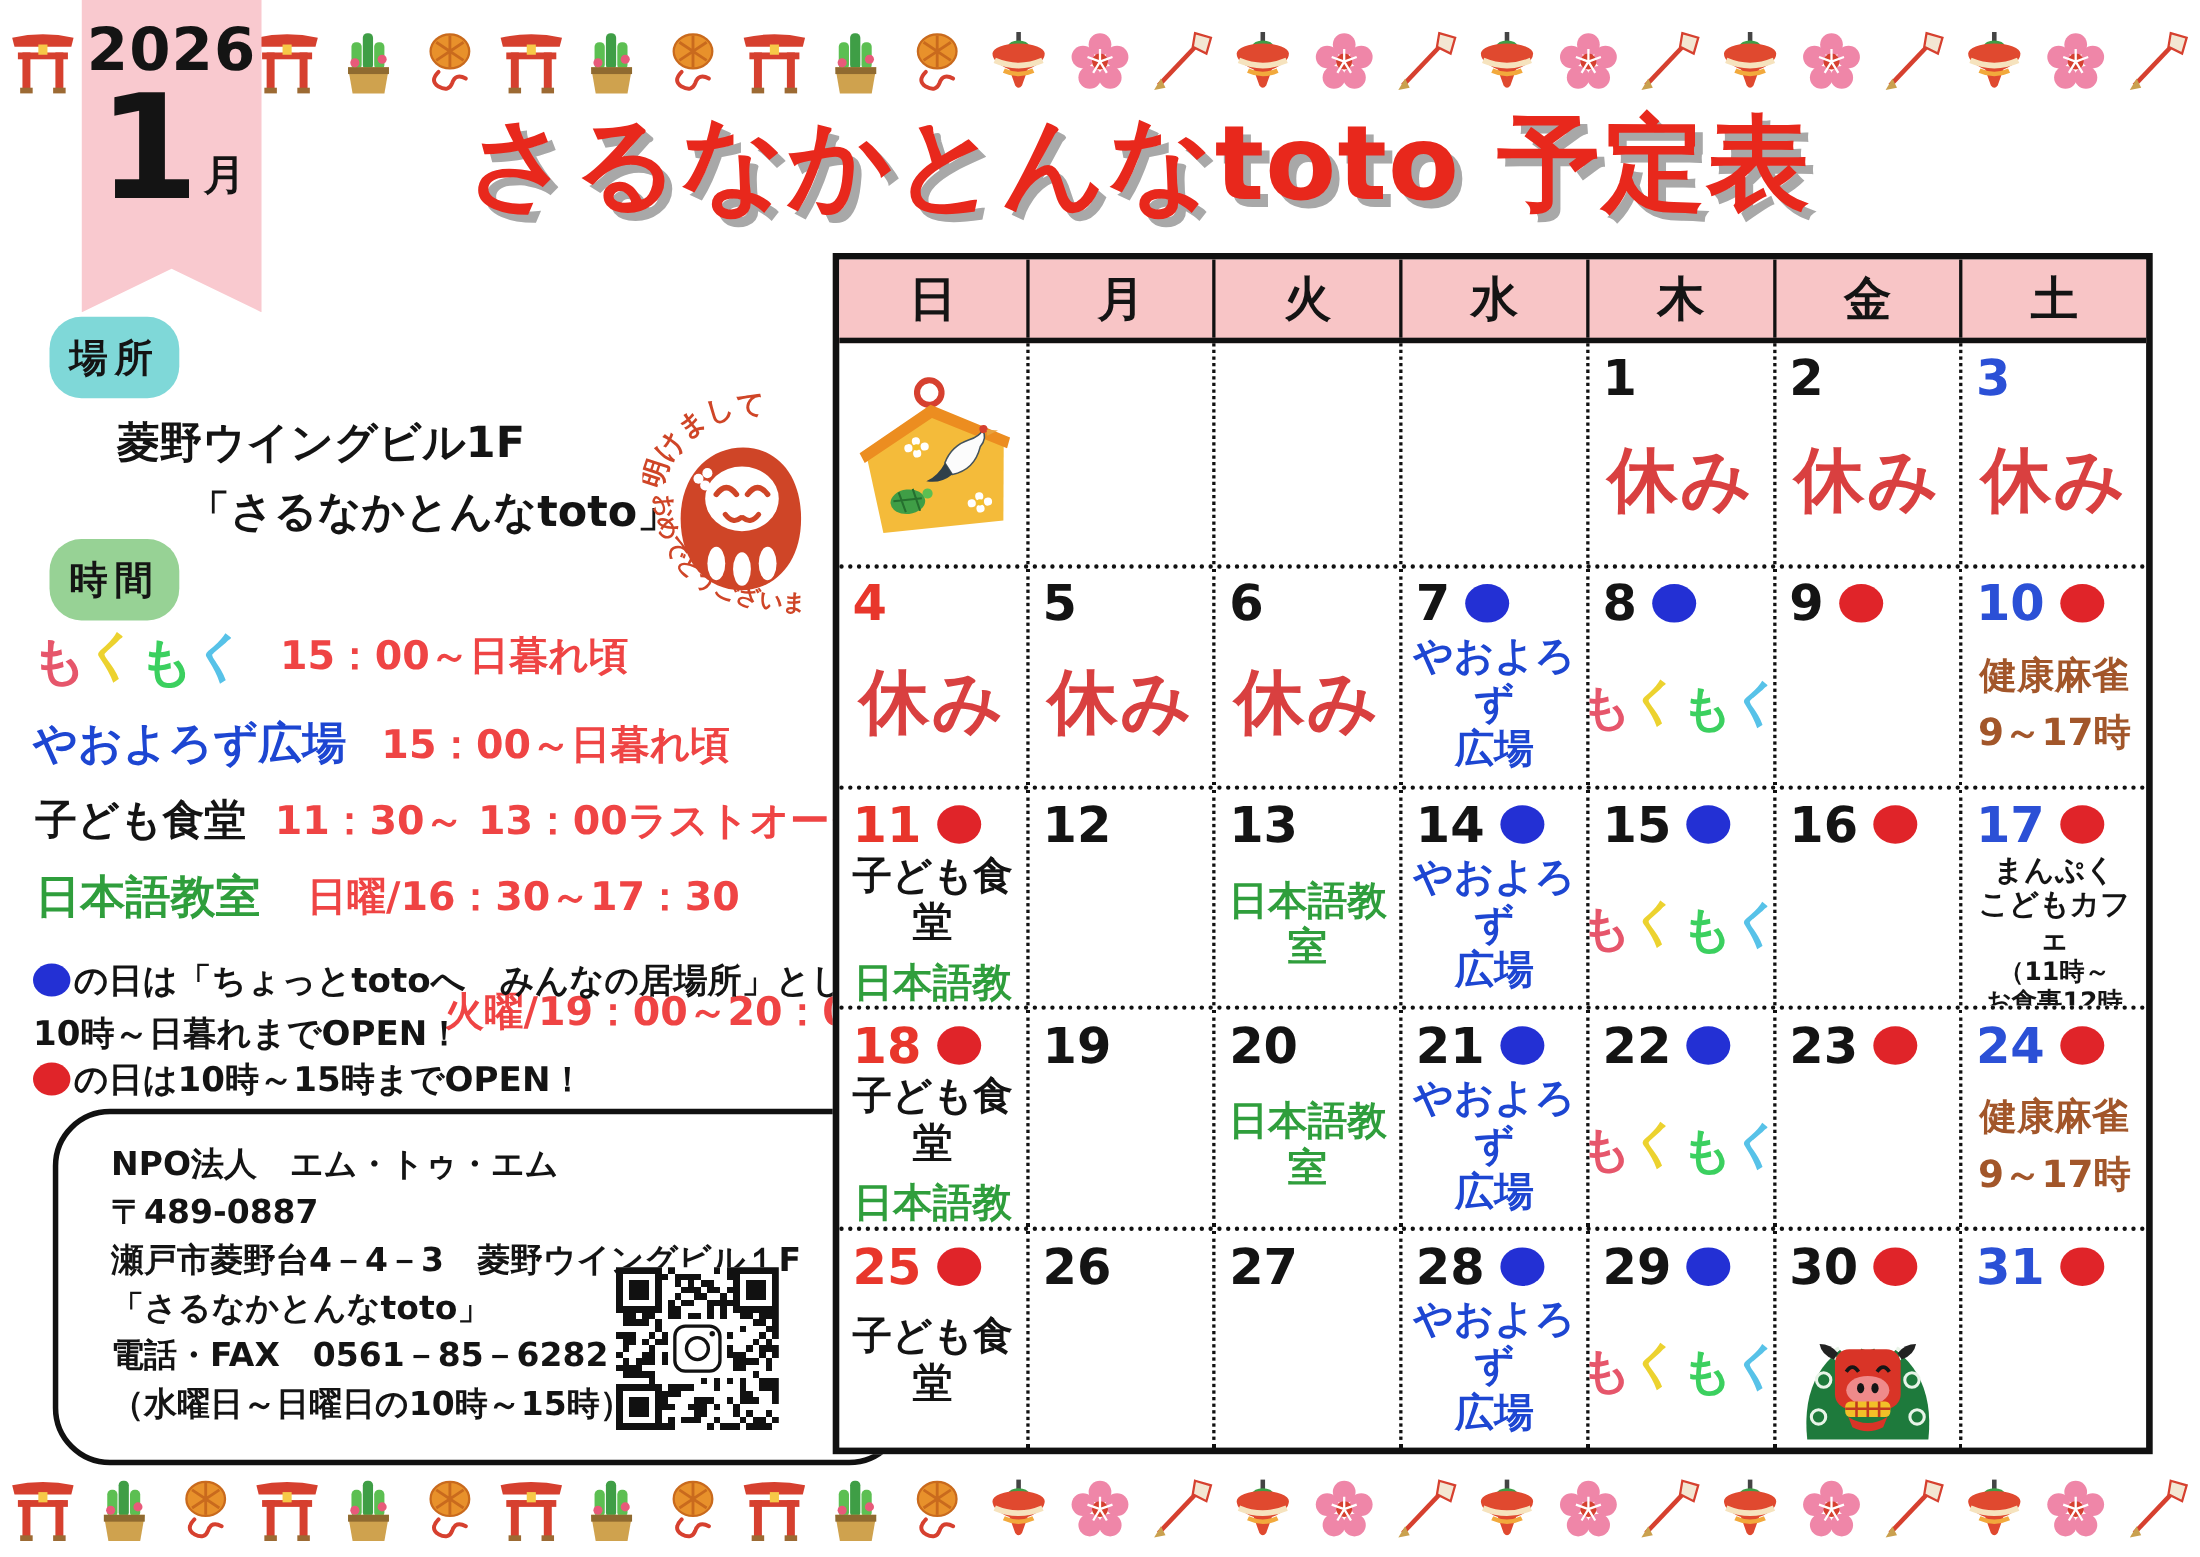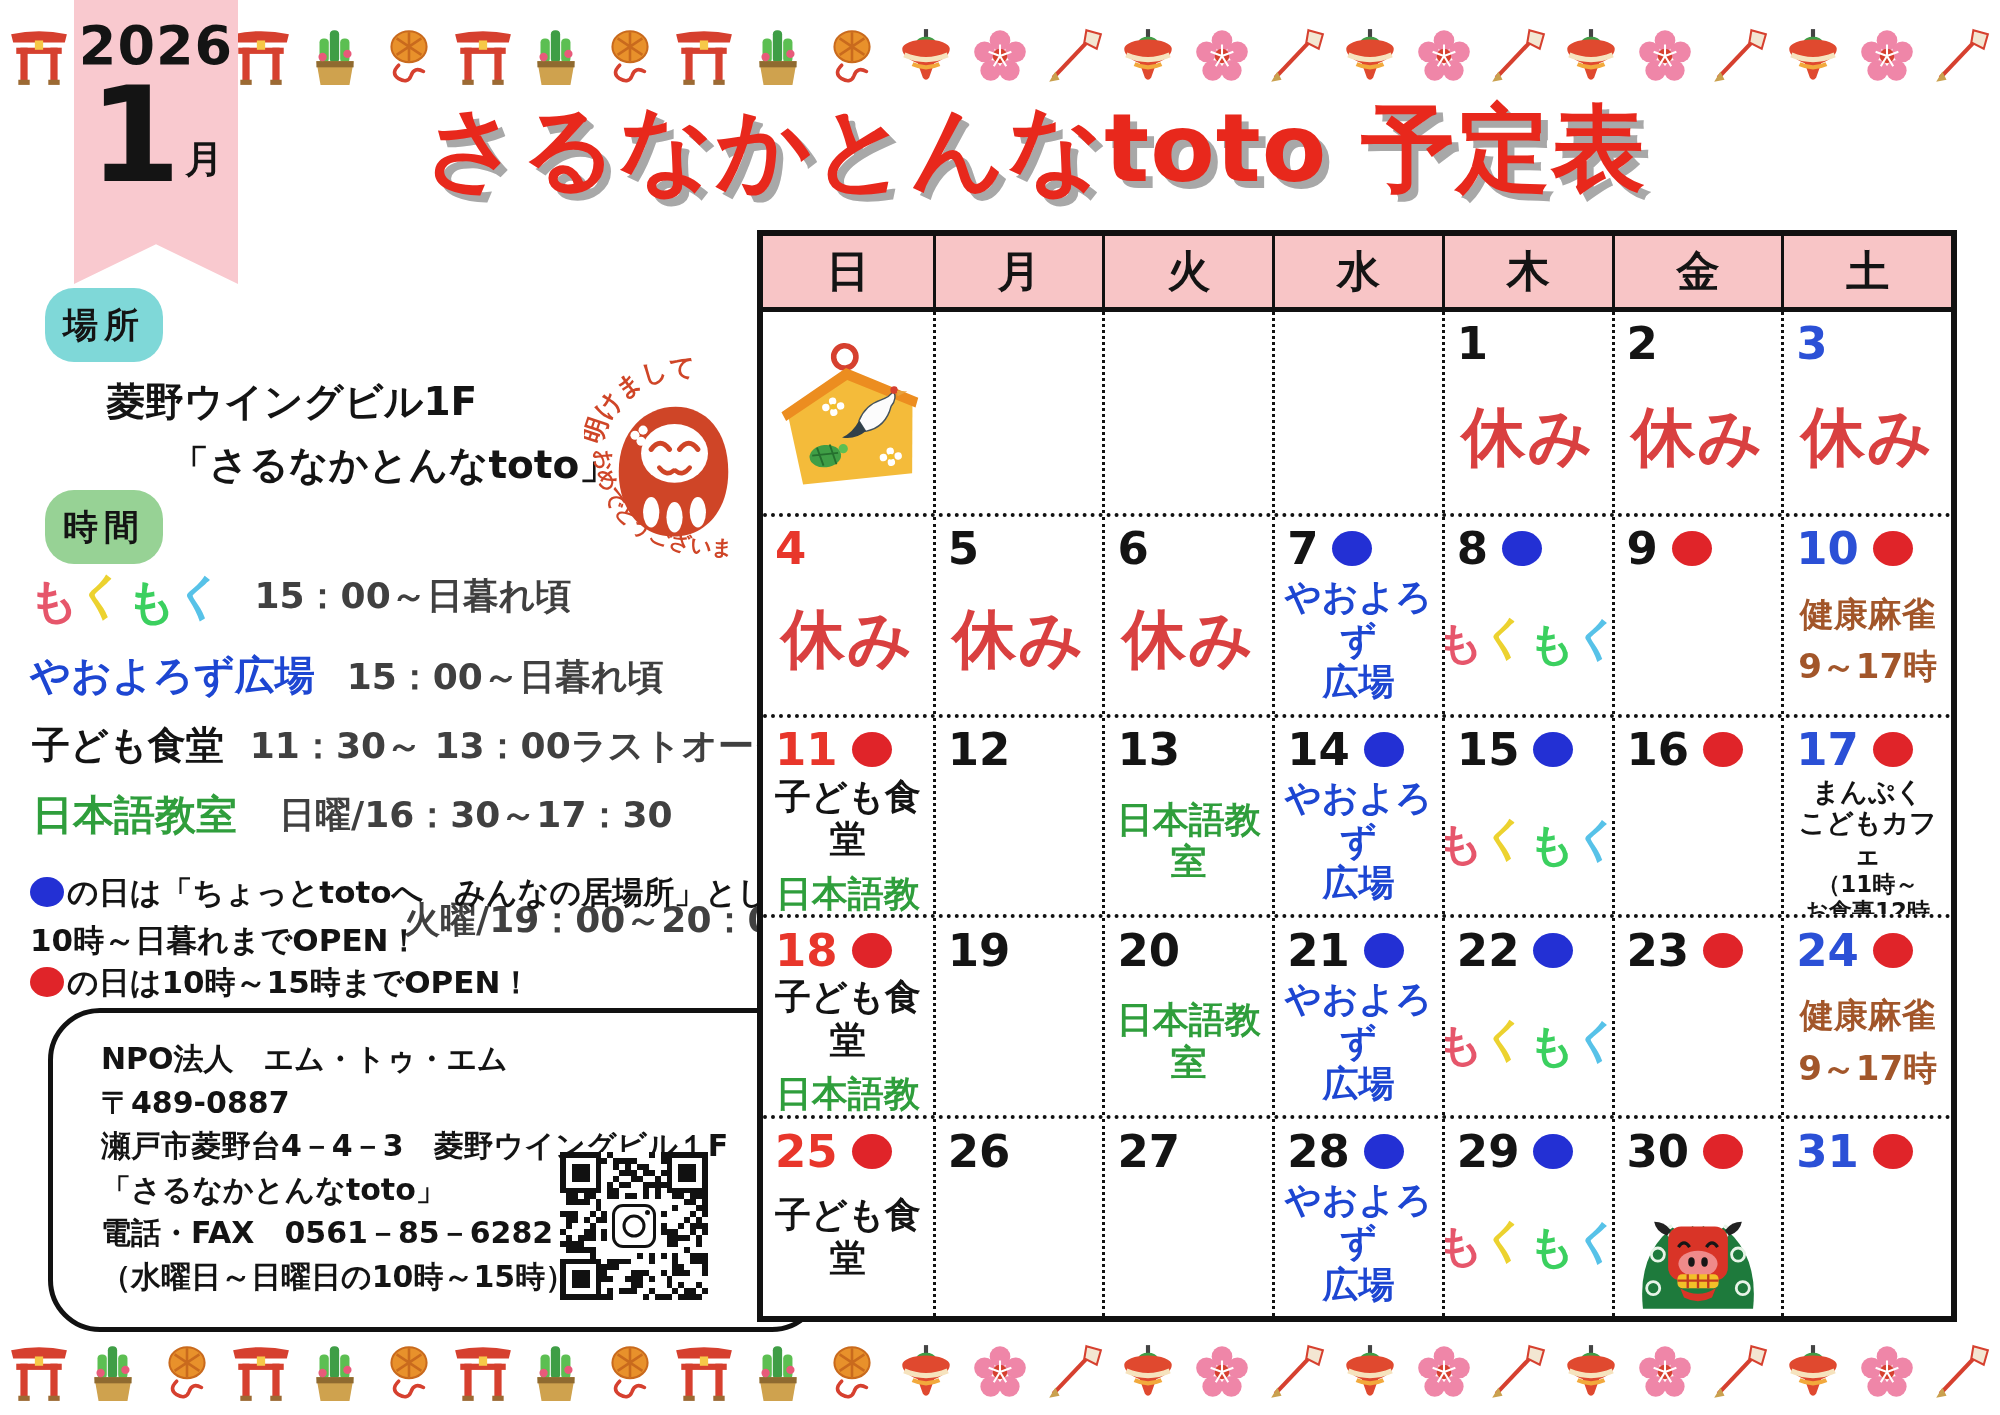--- a/index.html
+++ b/index.html
@@ -28,21 +28,21 @@
   
   .badge{position:absolute;width:118px;height:74px;border-radius:29px;display:flex;align-items:center;
          justify-content:center;font-size:35px;font-weight:800;letter-spacing:6px;}
   #badge-place{left:45px;top:288px;background:#7fd8d8;}
   #badge-time{left:45px;top:490px;background:#97d295;}
   .place-line{position:absolute;font-size:39px;font-weight:700;white-space:nowrap;}
   #place-line1{left:106px;top:375px;}
   #place-line2{left:170px;top:438px;}
 
   .prog{position:absolute;white-space:nowrap;font-weight:700;}
-  .prog .detail{font-size:36px;font-weight:700;color:#404040;}
+  .prog .detail{font-size:36px;font-weight:700;color:#ef4444;}
   #prog-mokumoku{left:28px;top:566px;}
   #prog-mokumoku .detail{margin-left:30px;vertical-align:6px;}
   #prog-yao{left:30px;top:648px;}
   #prog-yao .detail{margin-left:32px;}
   #prog-shokudo{left:32px;top:720px;}
   #prog-shokudo .detail{margin-left:26px;}
   #prog-nihongo{left:32px;top:788px;}
   #prog-nihongo .detail{margin-left:42px;vertical-align:2px;}
   #prog-nihongo2{left:372px;top:896px;margin-left:32px;}
   .name-yao{color:#1d46d2;font-size:40px;font-weight:800;}

